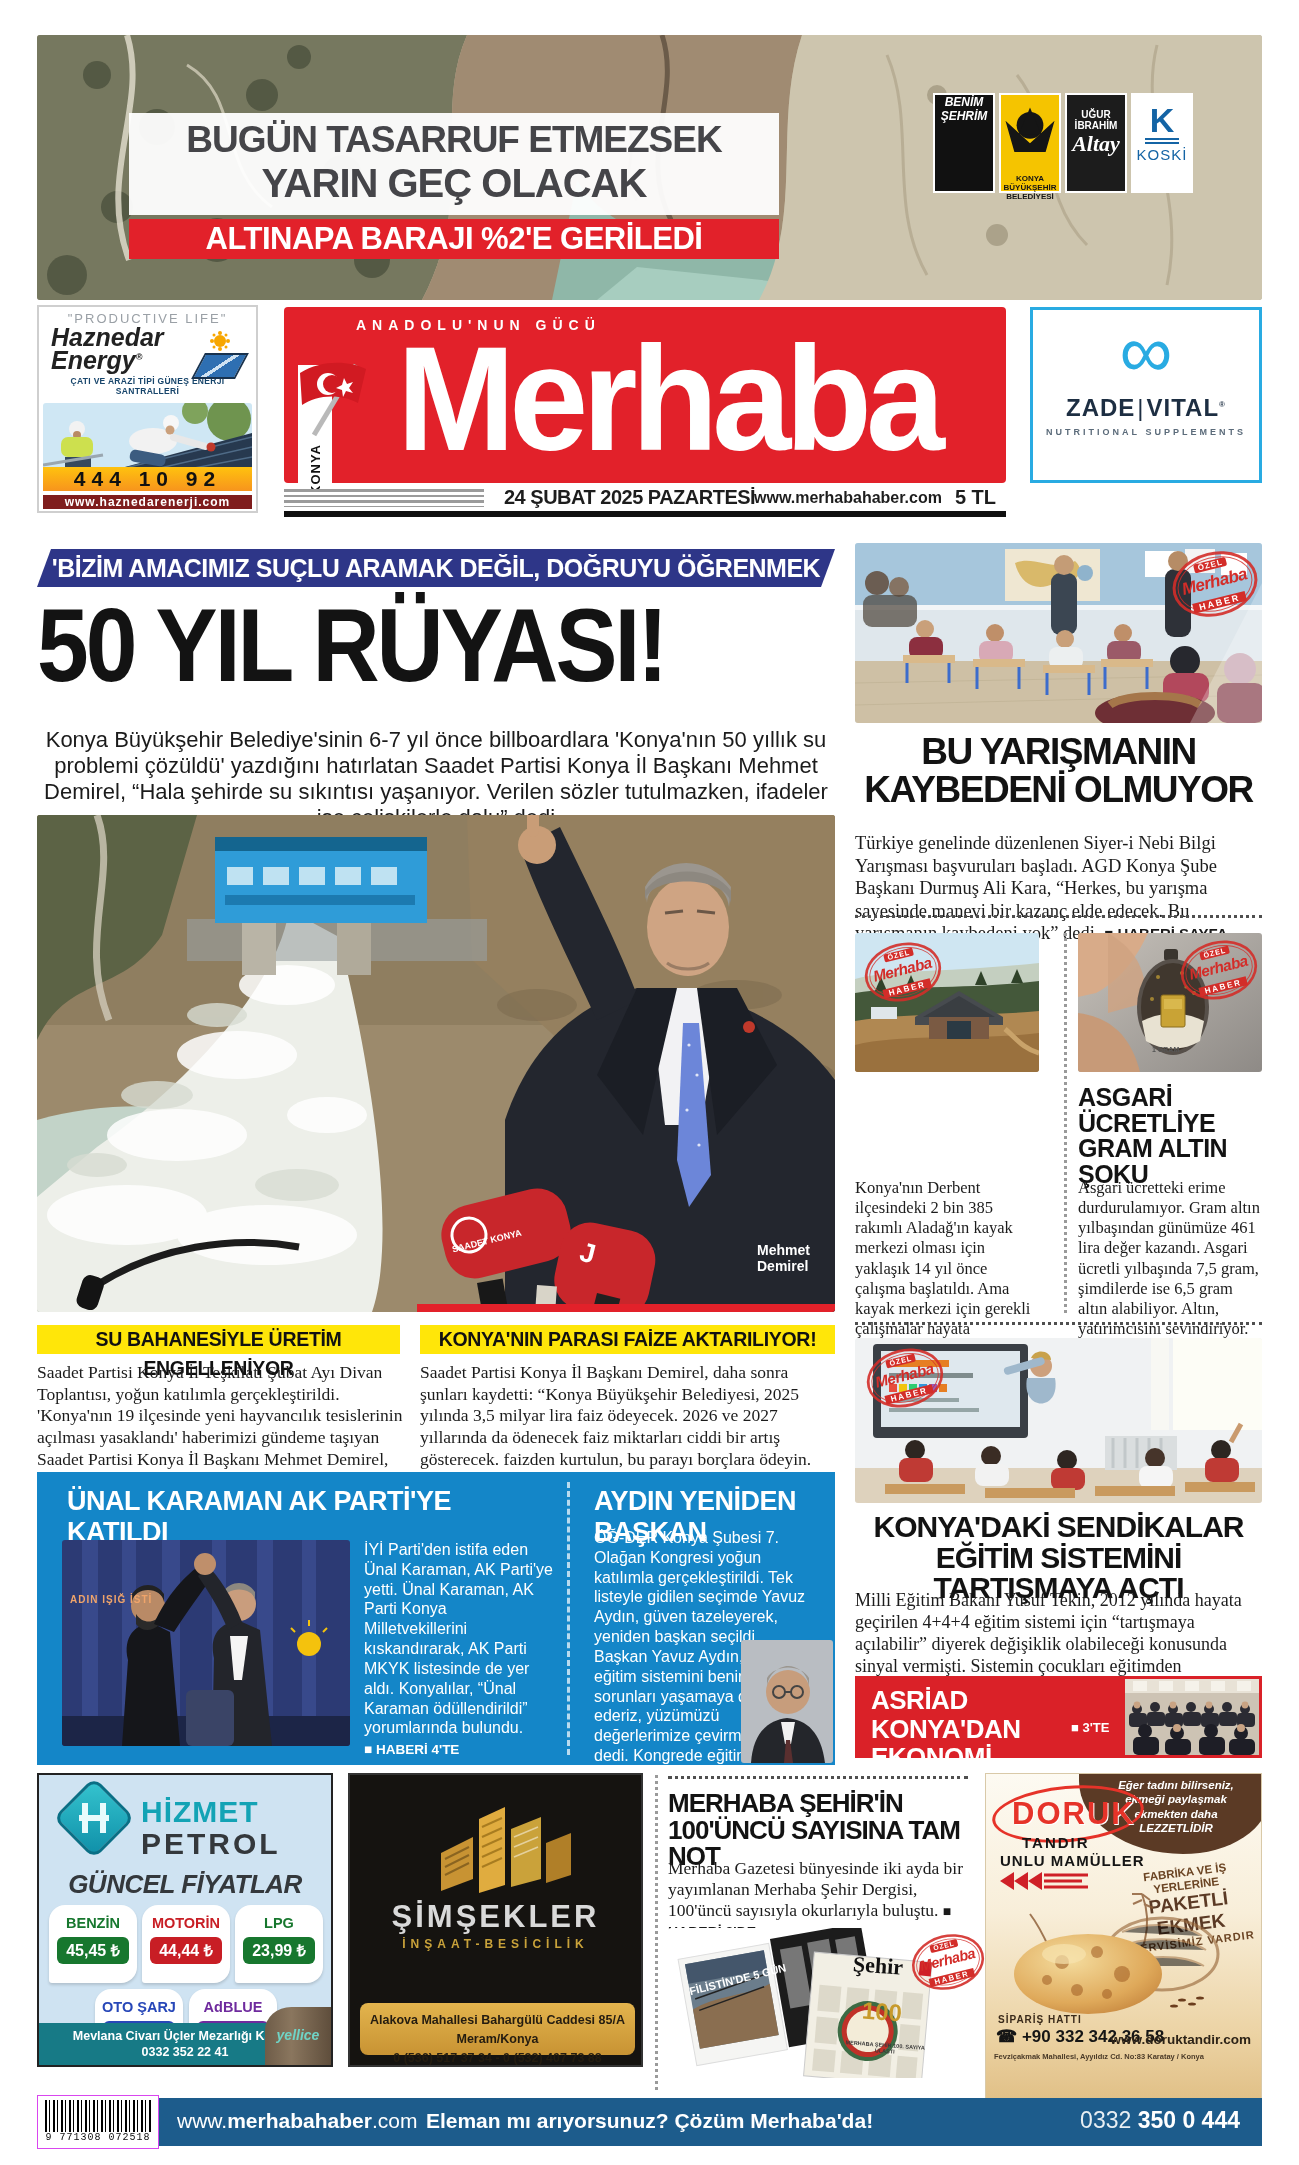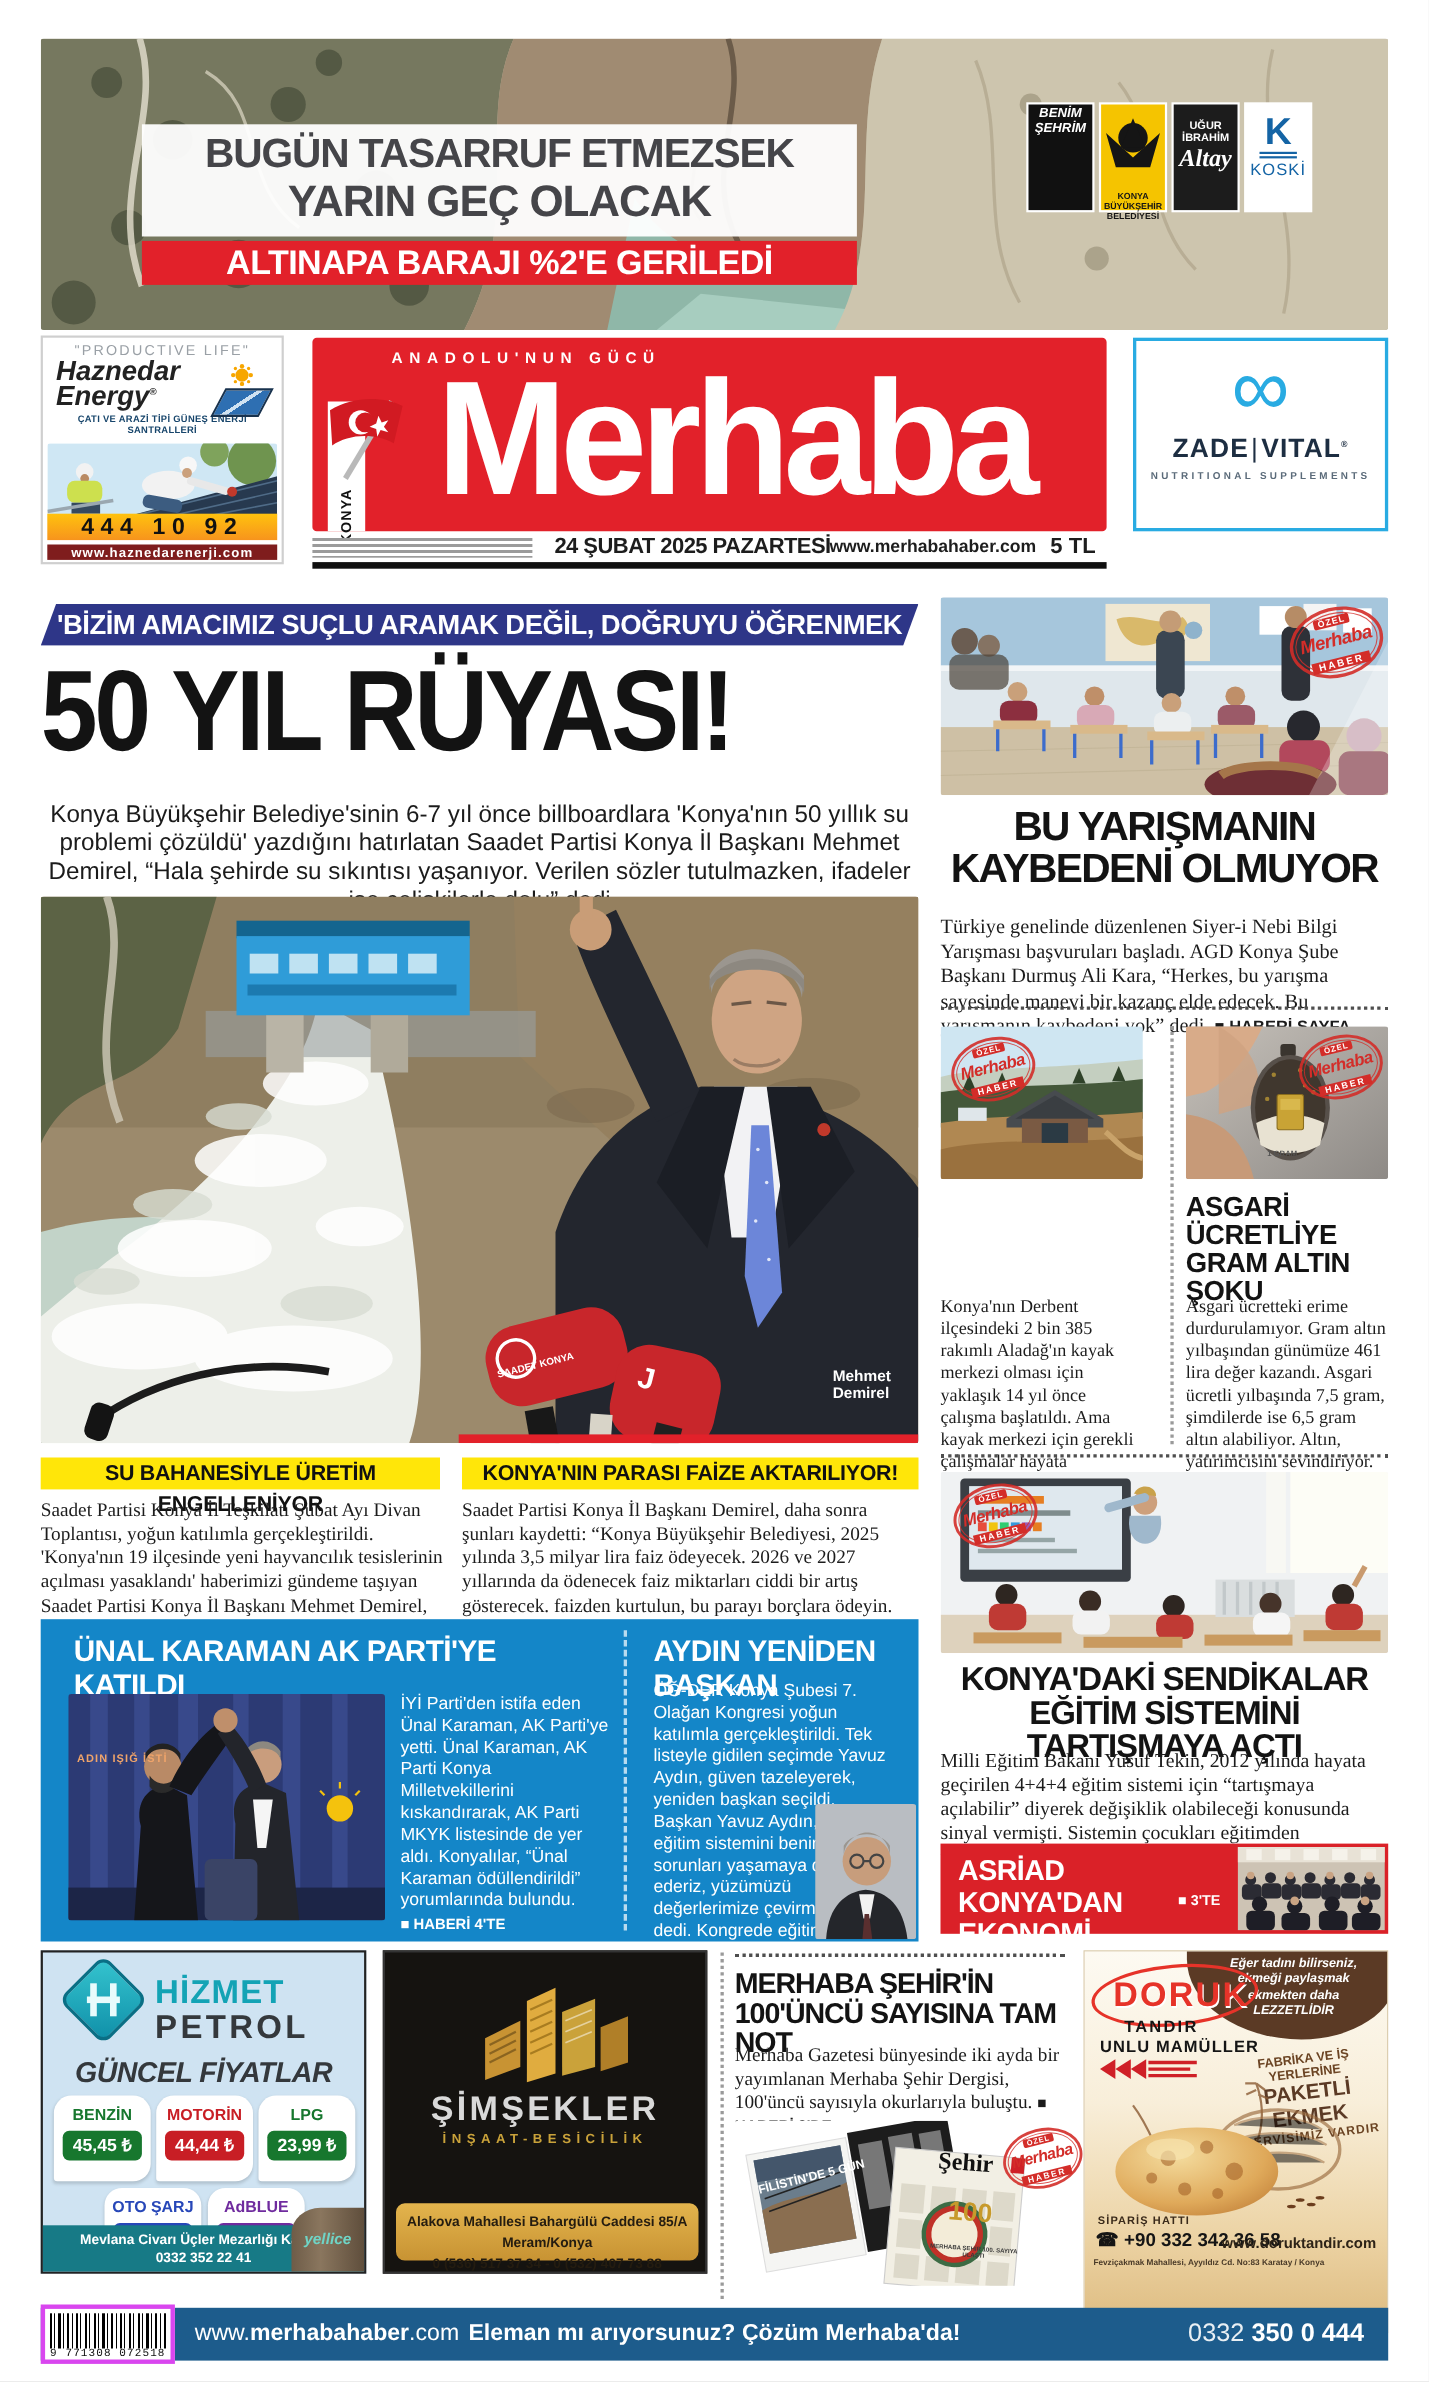--- a/index.html
+++ b/index.html
@@ -201,21 +201,21 @@
 #doruk .rt .b{display:block;font-size:19px;color:#5b3a25;font-weight:900}
 #doruk .rt .c{display:block;font-size:11px;letter-spacing:1px}
 #doruk-bread{position:absolute;left:6px;top:118px;width:230px;height:124px}
 #doruk .order{position:absolute;left:12px;top:240px;font-size:10px;font-weight:900;color:#3a2a1a;letter-spacing:1px}
 #doruk .phone{position:absolute;left:10px;top:252px;font-size:17px;font-weight:900;color:#151515}
 #doruk .addr{position:absolute;left:8px;top:278px;font-size:7.5px;color:#4a3a28;font-weight:700}
 #doruk .web{position:absolute;right:10px;top:258px;font-size:13.5px;font-weight:900;color:#2d2317}
 
 #footer-band{left:37px;top:2098px;width:1225px;height:48px;background:#1d5c8c}
 #barcode-box{left:37px;top:2095px;width:122px;height:54px;background:#fff;z-index:3;text-align:center;
-  border:4px solid #d946ef}
+  border:1px solid #d946ef}
 #barcode-box .bars{display:block;margin:4px auto 0;width:106px;height:32px;
   background:repeating-linear-gradient(90deg,#000 0 2px,#fff 2px 4px,#000 4px 5px,#fff 5px 8px)}
 #barcode-box .num{display:block;font-size:10px;letter-spacing:1px;color:#111;font-family:"Liberation Mono",monospace}
 #footer-band .site{position:absolute;left:140px;top:11px;color:#fff;font-size:21px}
 #footer-band .site b{font-weight:800}
 #footer-band .slogan{position:absolute;left:0;width:100%;text-align:center;top:11px;color:#fff;
   font-size:21px;font-weight:800}
 #footer-band .phone{position:absolute;right:22px;top:9px;color:#fff;font-size:23px}
 #footer-band .phone .pfx{font-weight:300;opacity:.9}
 #footer-band .phone b{font-weight:900}

